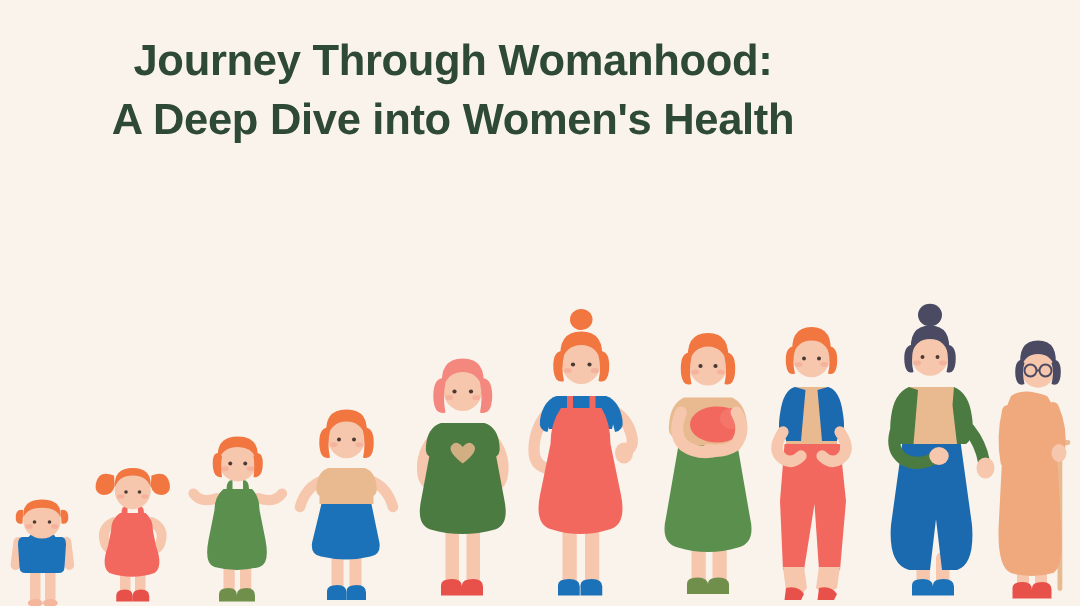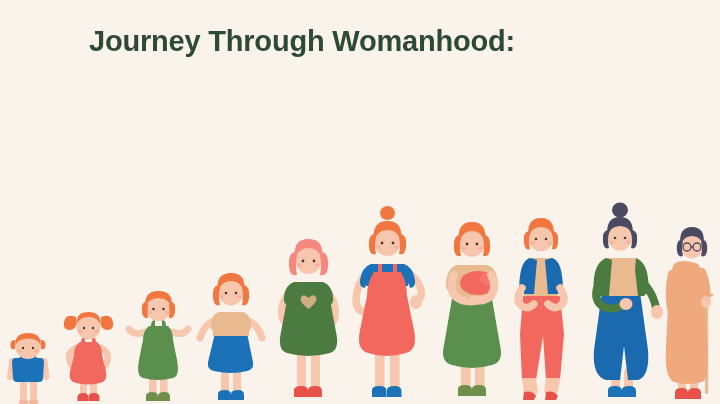--- a/index.html
+++ b/index.html
@@ -56,20 +56,21 @@
   }
   .figure svg { display: block; }
 </style>
 </head>
 <body style="background: rgb(249, 243, 236);">
 
 <div id="poster" style="background: rgb(249, 243, 236);">
 
   <div id="title-block">
     <span class="tline" style="color: rgb(46, 74, 54);">Journey Through Womanhood:</span>
+    <span class="tline" style="color: rgb(46, 74, 54);">A Deep Dive into Women's Health</span>
   </div>
 
   <div id="figures">
 
     <div class="figure" style="left:0px; width:56px;">
       <svg width="56" height="72" viewBox="0 0 56 72">
         <g>
           <rect x="20" y="44" width="7" height="26" rx="3.2" fill="#f6c6ad"></rect>
           <rect x="30" y="44" width="7" height="26" rx="3.2" fill="#f6c6ad"></rect>
           <ellipse cx="23.5" cy="70" rx="5" ry="2.6" fill="#f4b69c"></ellipse>

